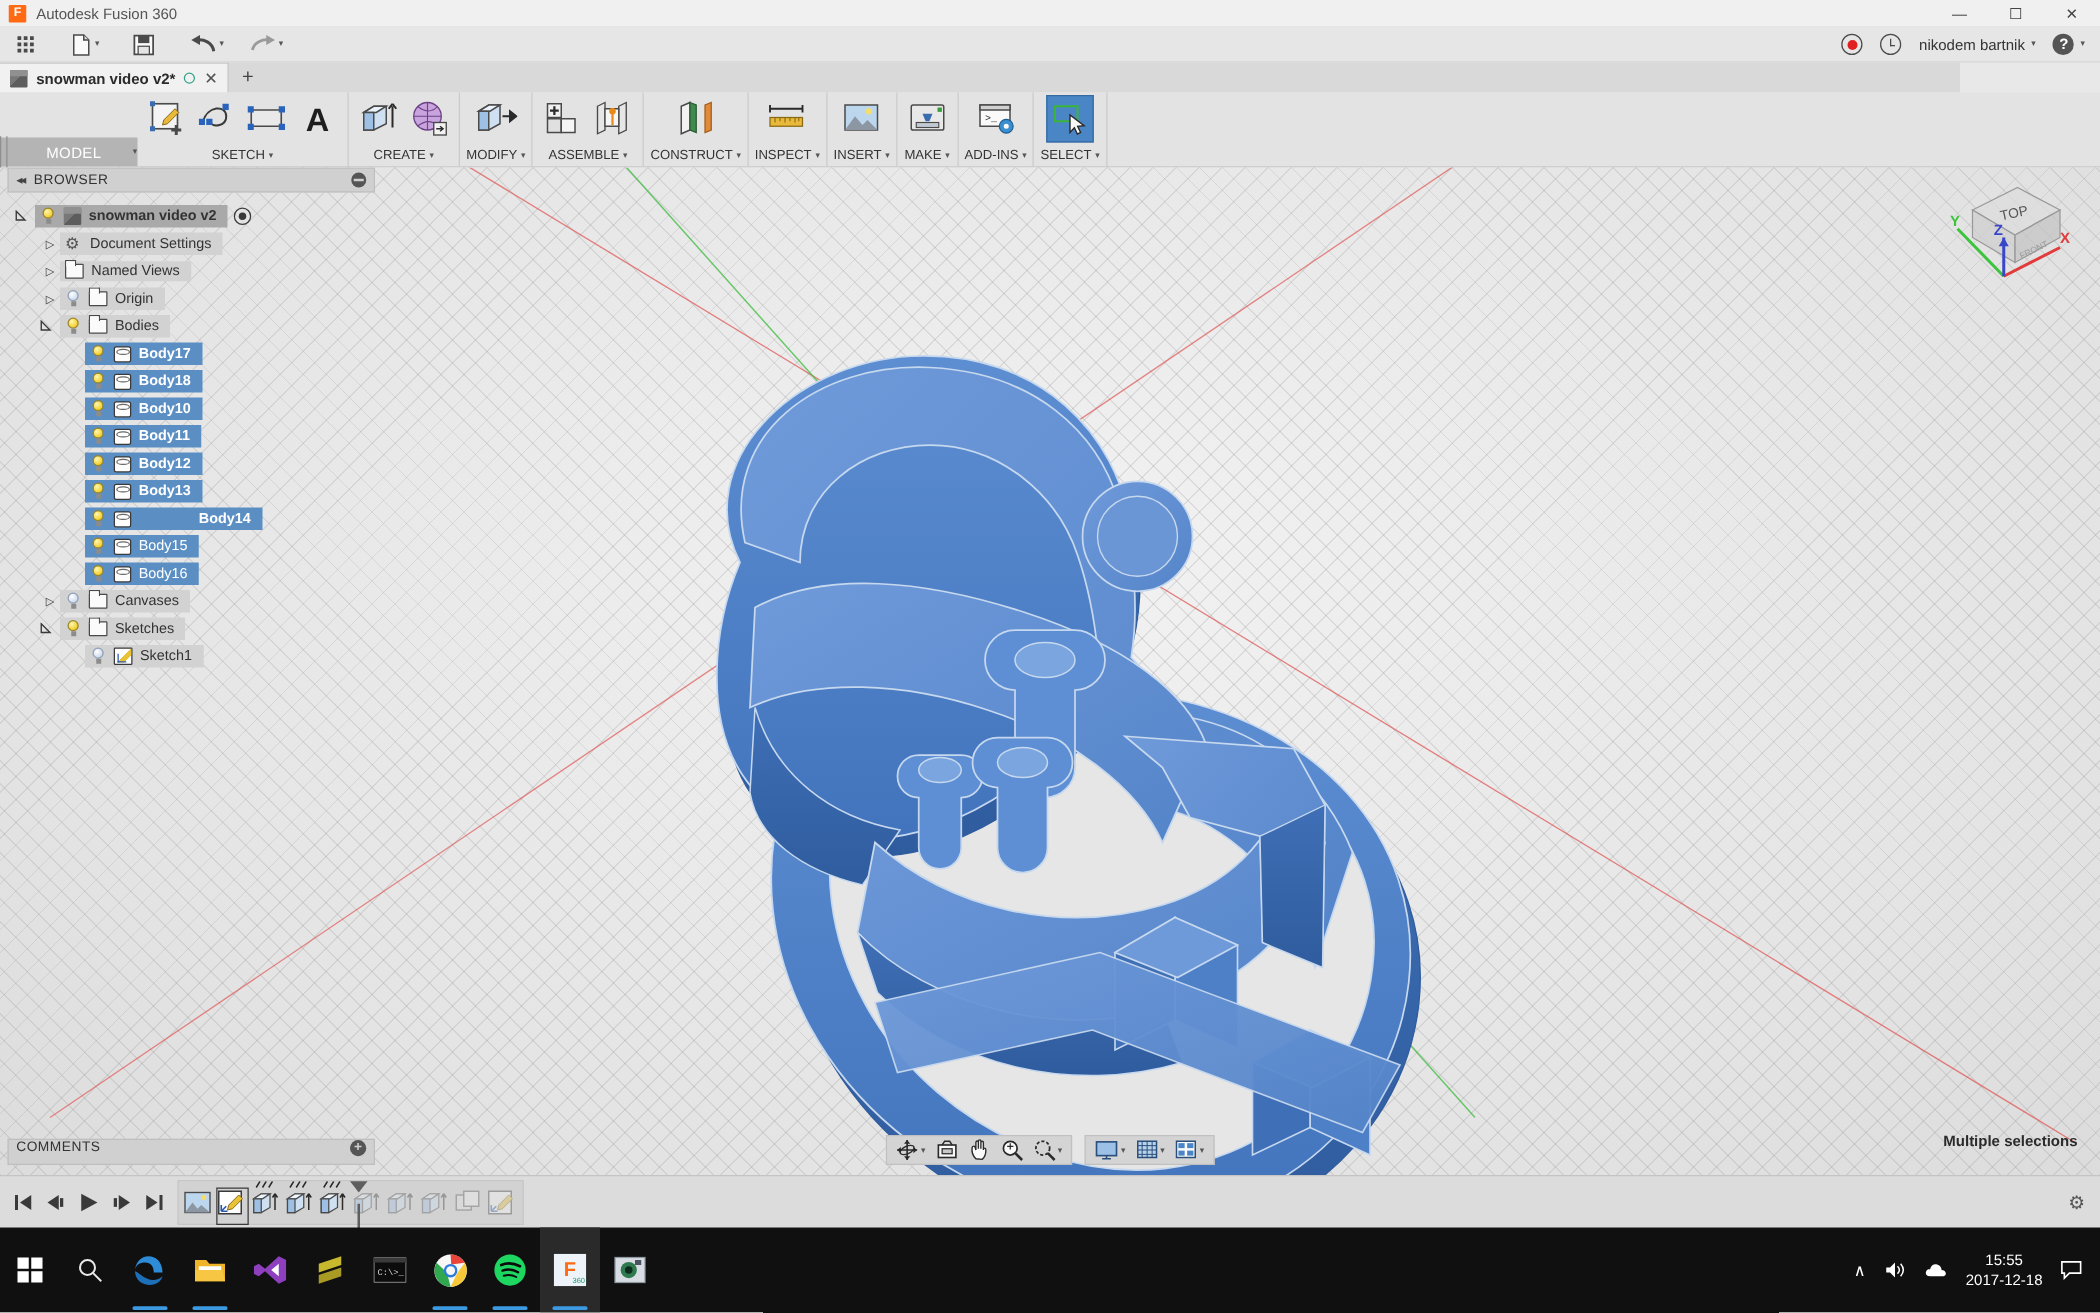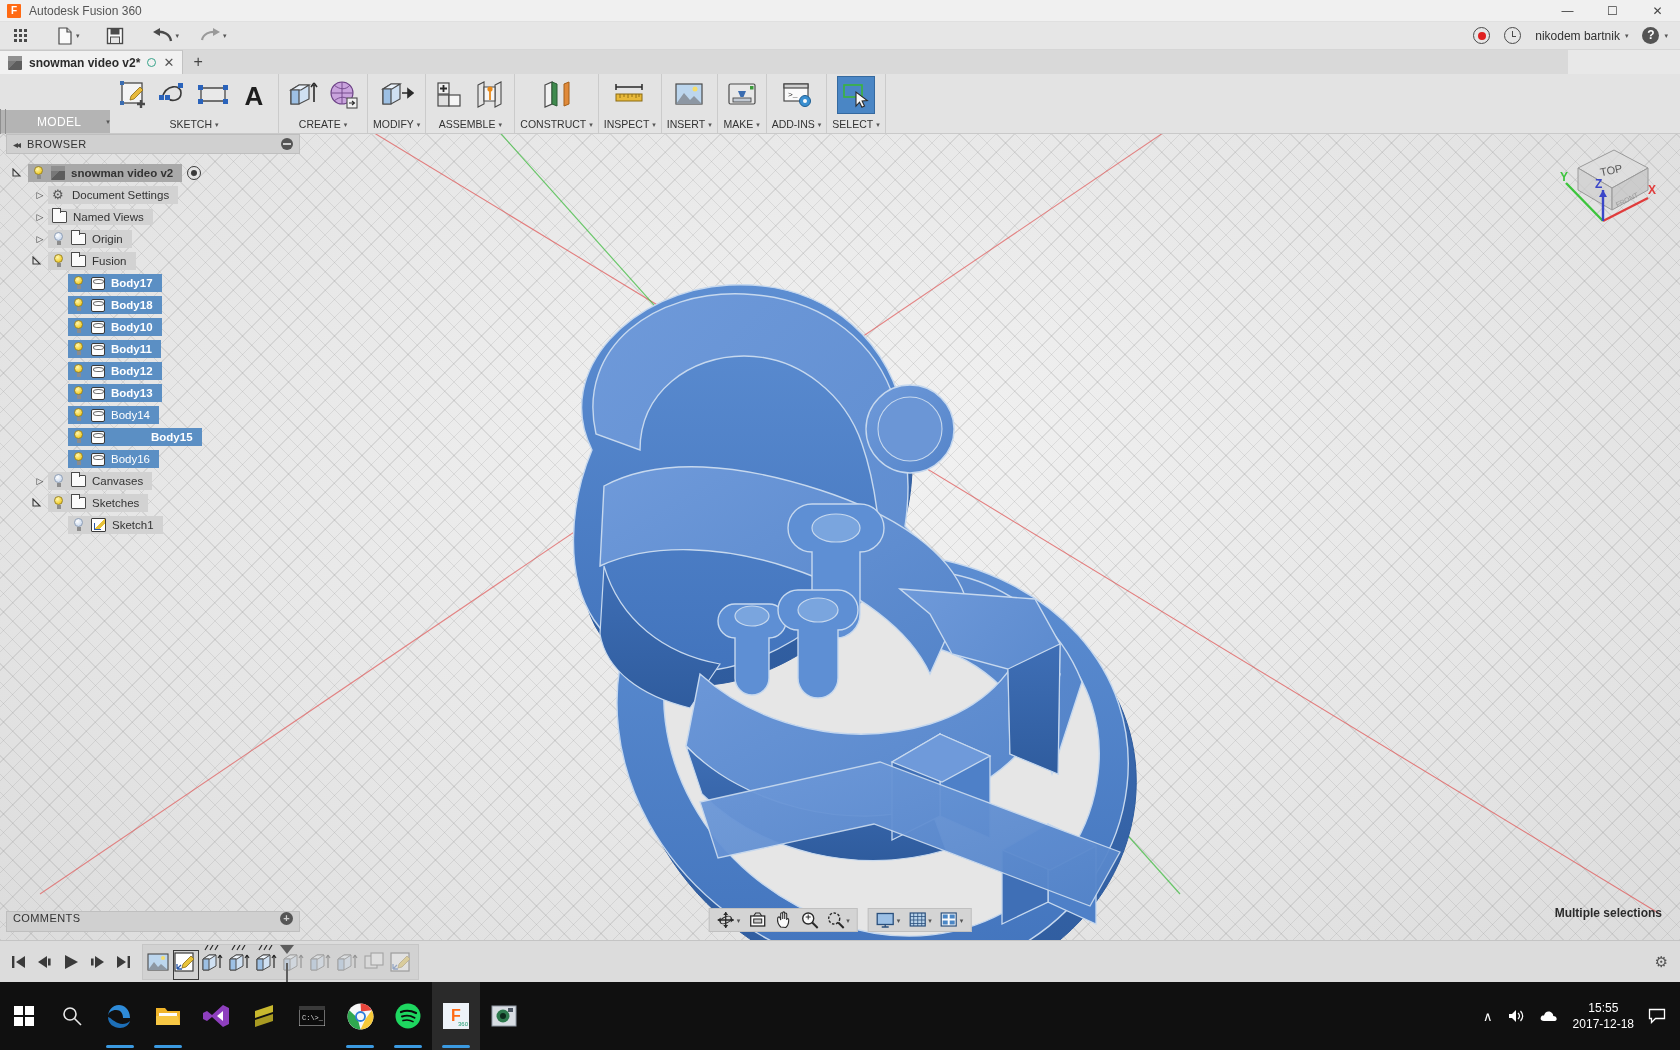--- a/index.html
+++ b/index.html
@@ -717,21 +717,21 @@
               <svg width="10" height="10" viewBox="0 0 10 10">
                 <path d="M1 1 L8 8 L1 8 Z" fill="none" stroke="#3a3a3a" stroke-width="1.1"></path>
               </svg>
             </span>
             <span class="node-pill">
               <span class="bulb">
                 <span class="glass"></span>
                 <span class="base"></span>
               </span>
               <span class="folder"></span>
-              <span>Fusion</span>
+              <span>Bodies</span>
             </span>
           </div>
           <div class="tnode" style="padding-left: 46px;">
             <span class="twist"></span>
             <span class="node-pill sel">
               <span class="bulb">
                 <span class="glass"></span>
                 <span class="base"></span>
               </span>
               <span class="body-icon"></span>
@@ -794,32 +794,32 @@
             </span>
           </div>
           <div class="tnode" style="padding-left: 46px;">
             <span class="twist"></span>
             <span class="node-pill sel">
               <span class="bulb">
                 <span class="glass"></span>
                 <span class="base"></span>
               </span>
               <span class="body-icon"></span>
-              <span style="font-weight: normal; color: rgb(255, 255, 255);">Body14</span>
+              <span style="font-weight: bold; color: rgb(255, 255, 255); margin-left: 48px;">Body14</span>
             </span>
           </div>
           <div class="tnode" style="padding-left: 46px;">
             <span class="twist"></span>
             <span class="node-pill sel">
               <span class="bulb">
                 <span class="glass"></span>
                 <span class="base"></span>
               </span>
               <span class="body-icon"></span>
-              <span style="font-weight: bold; color: rgb(255, 255, 255); margin-left: 40px;">Body15</span>
+              <span style="font-weight: normal; color: rgb(255, 255, 255);">Body15</span>
             </span>
           </div>
           <div class="tnode" style="padding-left: 46px;">
             <span class="twist"></span>
             <span class="node-pill sel">
               <span class="bulb">
                 <span class="glass"></span>
                 <span class="base"></span>
               </span>
               <span class="body-icon"></span>

